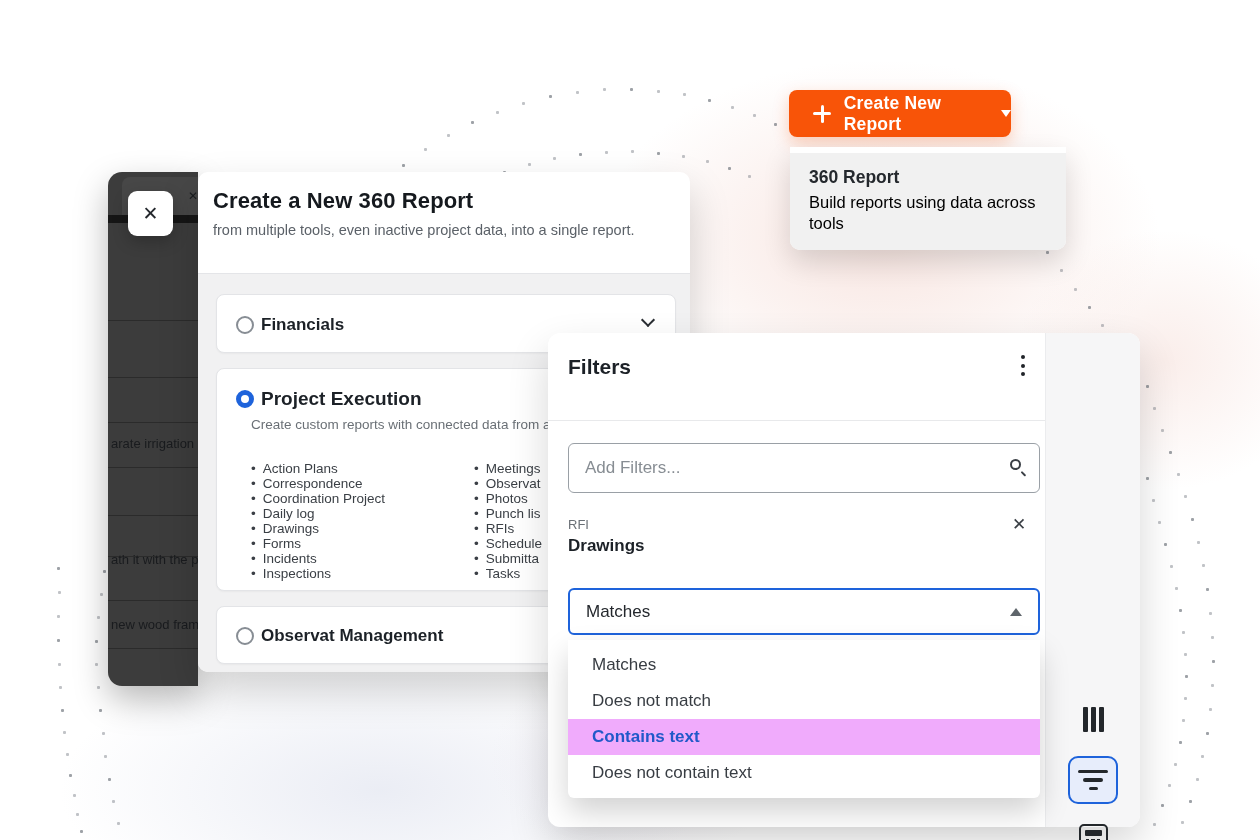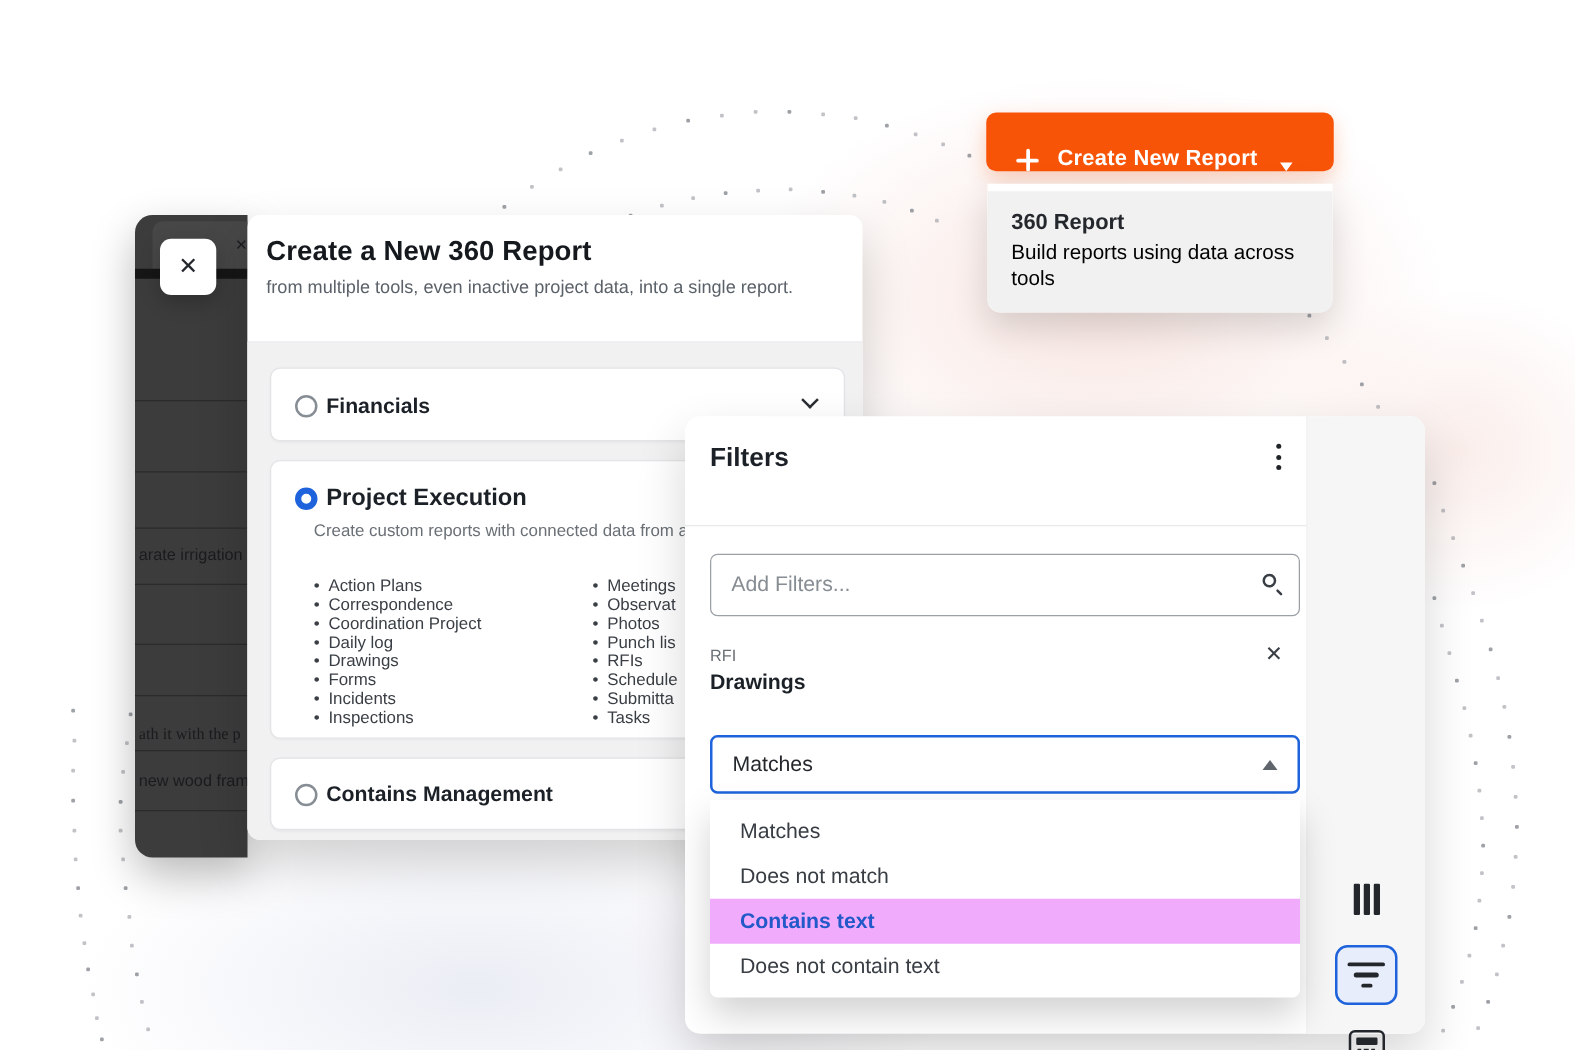--- a/index.html
+++ b/index.html
@@ -71,22 +71,22 @@
     font-size:19px; font-weight:bold; color:#1c2127; }
   #card-project .pe-desc { position:absolute; left:34px; top:48px;
     font-size:13.5px; line-height:15.5px; color:#6a7076; white-space:nowrap; }
   .bullets { position:absolute; top:92px; font-size:13.5px; line-height:15px;
     color:#3a3f45; white-space:nowrap; }
   #bullets-col1 { left:34px; }
   #bullets-col2 { left:257px; }
   .bullets div::before { content:"•"; margin-right:7px; }
 
   
-  #cta-button { left:789px; top:90px; width:278px; height:47px; border-radius:8px;
-    z-index:4; display:flex; align-items:flex-end; padding-left:24px; cursor:pointer;
+  #cta-button { left:789px; top:90px; width:222px; height:47px; border-radius:8px;
+    z-index:4; display:flex; align-items:center; padding-left:24px; cursor:pointer;
     box-shadow:0 6px 16px rgba(248,84,8,.25); }
   #cta-plus { position:relative; width:18px; height:18px; margin-right:15px; }
   #cta-plus i { position:absolute; background:#fff; border-radius:2px; display:block; }
   #cta-plus i.h { left:0; top:7.5px; width:18px; height:3px; }
   #cta-plus i.v { left:7.5px; top:0; width:3px; height:18px; }
   #cta-label { color:#fff; font-size:17.5px; font-weight:bold; letter-spacing:.2px; }
   #cta-caret { margin-left:18px; width:0; height:0;
     border-left:5.5px solid transparent; border-right:5.5px solid transparent;
     border-top:7px solid #fff; }
   #cta-menu { left:790px; top:147px; width:276px; z-index:4; background:#fff;
@@ -277,21 +277,21 @@
     <div id="dim-rows">
         <div class="row-sep" style="top: 148px;"></div>
         <div class="row-sep" style="top: 205px;"></div>
         <div class="row-sep" style="top: 250px;"></div>
         <div class="row-sep" style="top: 295px;"></div>
         <div class="row-sep" style="top: 343px;"></div>
         <div class="row-sep" style="top: 384px;"></div>
         <div class="row-sep" style="top: 428px;"></div>
         <div class="row-sep" style="top: 476px;"></div>
         <div class="row-frag" style="top: 264px;">arate irrigation s</div>
-        <div class="row-frag" style="top: 407px; font-family: Liberation Serif, serif;">ath it with the p</div>
+        <div class="row-frag" style="top: 380px;">ath it with the p</div>
         <div class="row-frag" style="top: 445px;">new wood fram</div>
       </div>
   </div>
 
   <div class="abs" id="close-button">
     <span>✕</span>
   </div>
 
   <div class="abs" id="modal">
     <div class="m-header">
@@ -328,21 +328,21 @@
             <div>Photos</div>
             <div>Punch lis</div>
             <div>RFIs</div>
             <div>Schedule</div>
             <div>Submitta</div>
             <div>Tasks</div>
           </div>
       </div>
       <div class="opt-card" id="card-workforce">
         <span class="radio" style="top:20px"></span>
-        <span class="opt-label" style="top:19px">Contains Management</span>
+        <span class="opt-label" style="top:19px">Observat Management</span>
       </div>
     </div>
   </div>
 
   <div class="abs" id="cta-button" style="background: rgb(248, 84, 8);">
     <span id="cta-plus">
         <i class="h"></i>
         <i class="v"></i>
       </span>
     <span id="cta-label">Create New Report</span>

